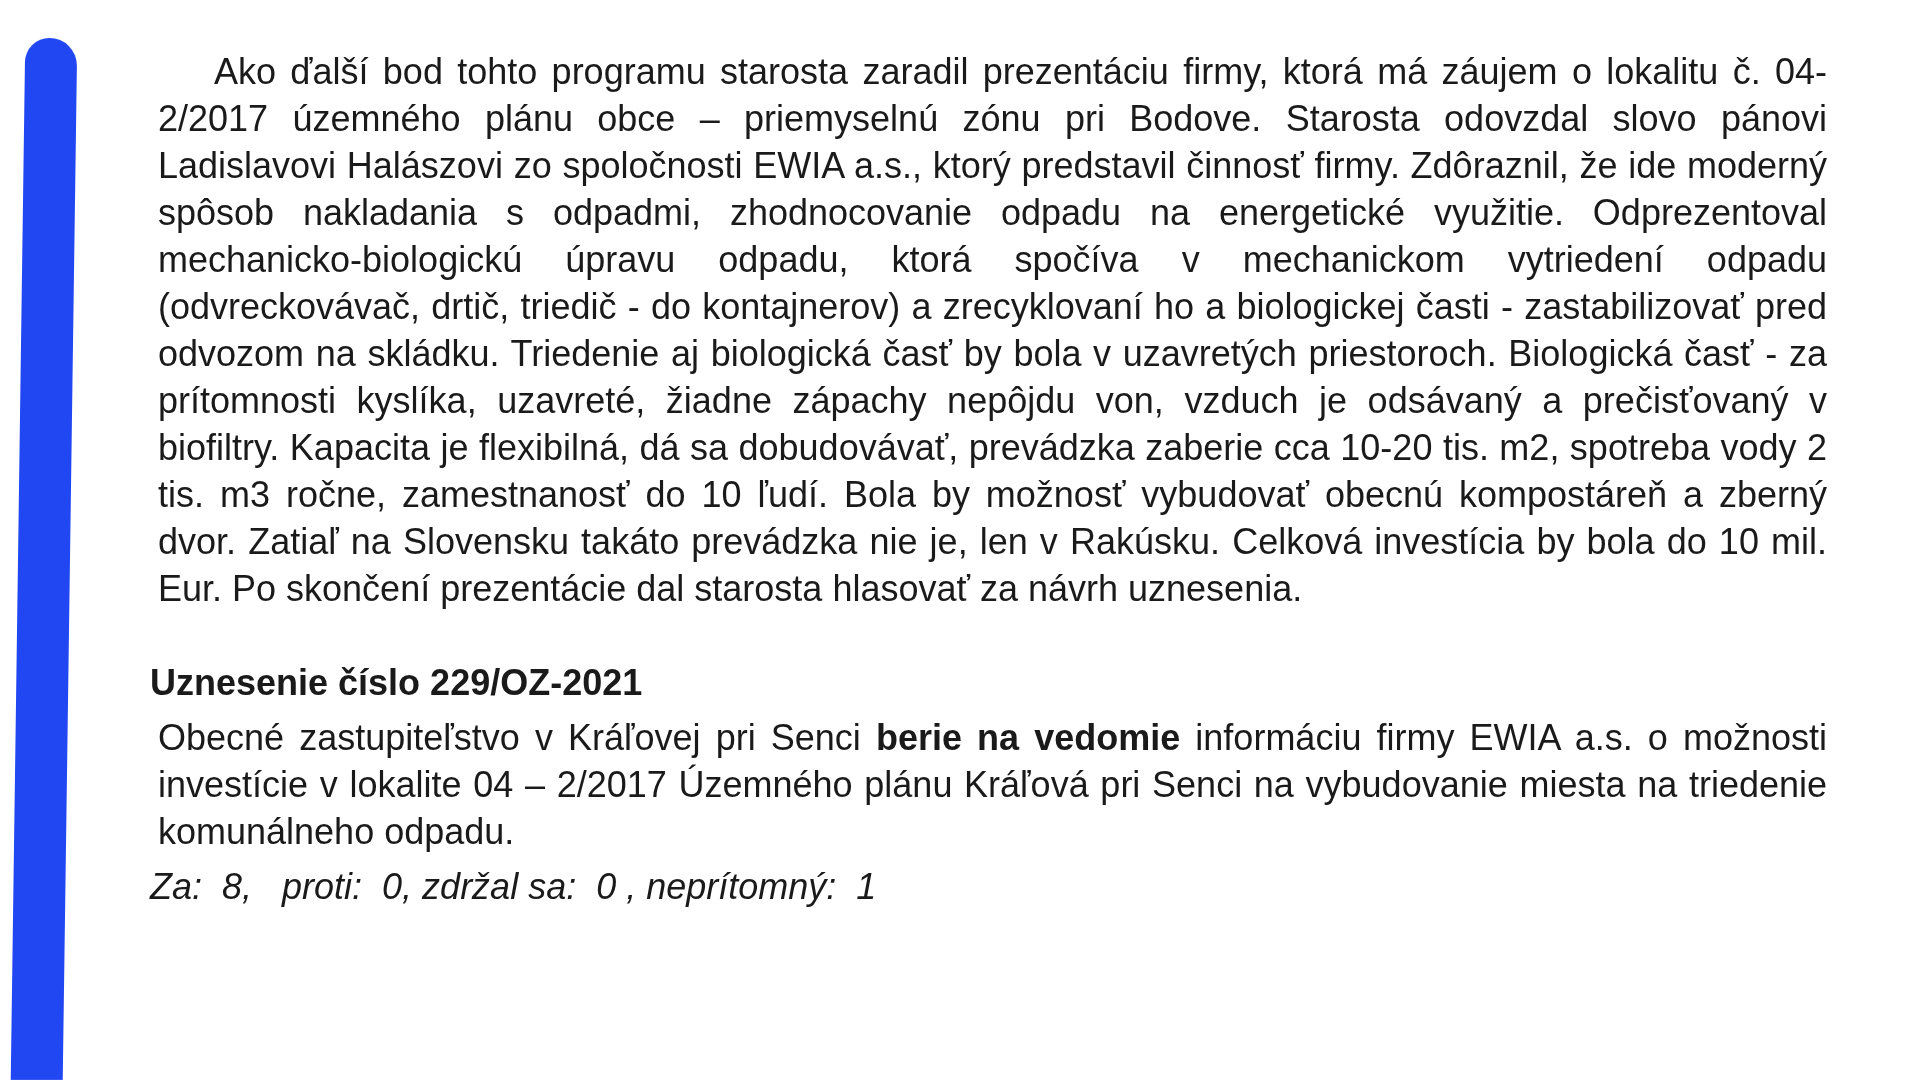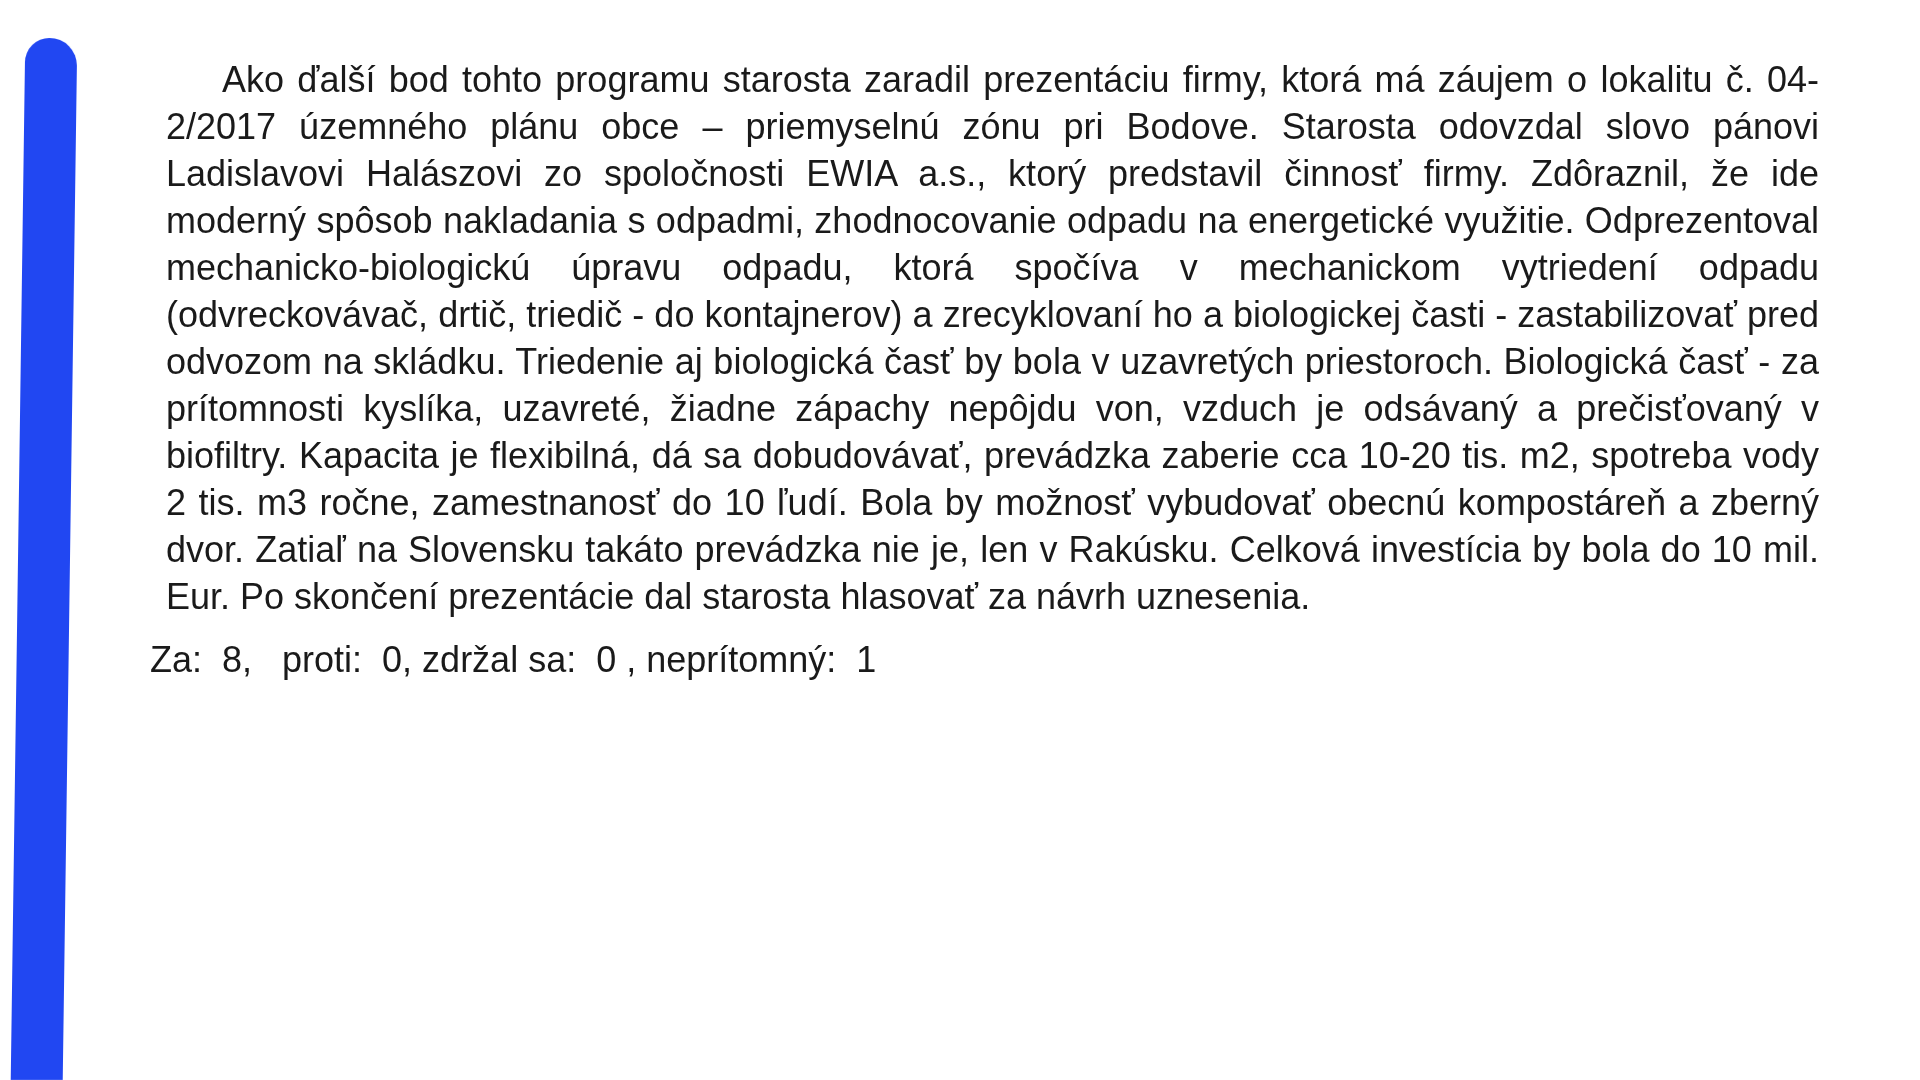--- a/index.html
+++ b/index.html
@@ -19,37 +19,39 @@
       filter: blur(0.6px);
     }
     .doc {
       position: absolute;
       left: 150px; top: 40px;
       width: 1685px;
       font-size: 36px;
       line-height: 47px;
     }
     .para {
-      margin: 16px;
+      margin: 8px;
       text-align: justify;
       text-align-last: left;
     }
     .indent { text-indent: 56px; }
     .resolution-title {
       font-weight: bold;
       margin: 0;
       margin-top: 47px;
     }
-    .line { margin: 0; white-space: pre-wrap; }
+    .line { margin: 0; white-space: pre-wrap; font-style: italic; }
     b { font-weight: bold; }
   </style>
 </head>
 <body>
 
 <div class="marker" id="marker" style="background: rgb(33, 71, 242);"></div>
 
 <div class="doc">
   <p class="para indent">Ako ďalší bod tohto programu starosta zaradil  prezentáciu firmy, ktorá má záujem o lokalitu č. 04-2/2017 územného plánu obce – priemyselnú zónu pri Bodove. Starosta odovzdal slovo pánovi Ladislavovi Halászovi zo spoločnosti EWIA a.s., ktorý predstavil činnosť firmy. Zdôraznil, že ide moderný spôsob nakladania s odpadmi, zhodnocovanie odpadu na energetické využitie. Odprezentoval mechanicko-biologickú úpravu odpadu, ktorá spočíva v mechanickom vytriedení odpadu (odvreckovávač, drtič, triedič - do kontajnerov) a zrecyklovaní ho a biologickej časti - zastabilizovať pred odvozom na skládku. Triedenie aj biologická časť by bola v uzavretých priestoroch. Biologická časť - za prítomnosti kyslíka, uzavreté, žiadne zápachy nepôjdu von, vzduch je odsávaný a prečisťovaný v biofiltry. Kapacita je flexibilná, dá sa dobudovávať, prevádzka zaberie cca 10-20 tis. m2, spotreba vody 2 tis. m3 ročne, zamestnanosť do 10 ľudí. Bola by možnosť vybudovať obecnú kompostáreň a zberný dvor. Zatiaľ na Slovensku takáto prevádzka nie je, len v Rakúsku. Celková investícia by bola do 10 mil. Eur. Po skončení prezentácie dal starosta hlasovať za návrh uznesenia.</p>
 
+  <p class="resolution-title">Uznesenie číslo  229/OZ-2021</p>
 
+  <p class="para"><span>Obecné zastupiteľstvo v Kráľovej pri Senci </span><b>berie na vedomie</b><span> informáciu firmy EWIA a.s. o možnosti investície v lokalite 04 – 2/2017 Územného plánu Kráľová pri Senci  na vybudovanie miesta na triedenie komunálneho odpadu.</span></p>
 
   <p class="line">Za:  8,   proti:  0, zdržal sa:  0 , neprítomný:  1</p>
 </div>
 
 </body></html>

